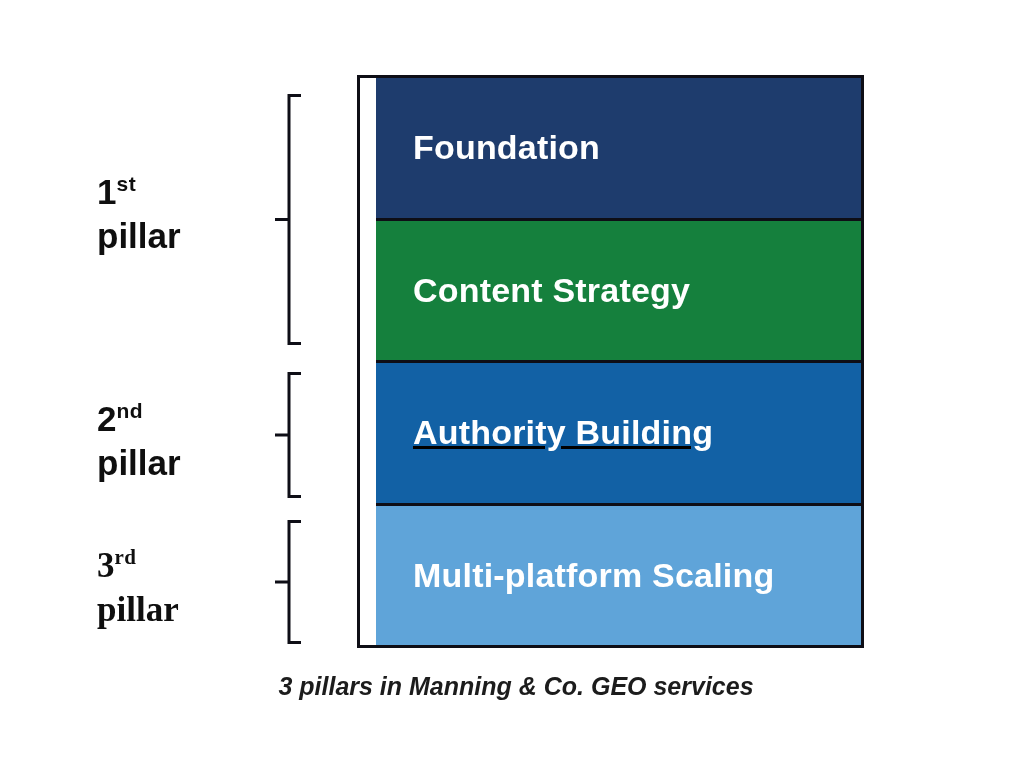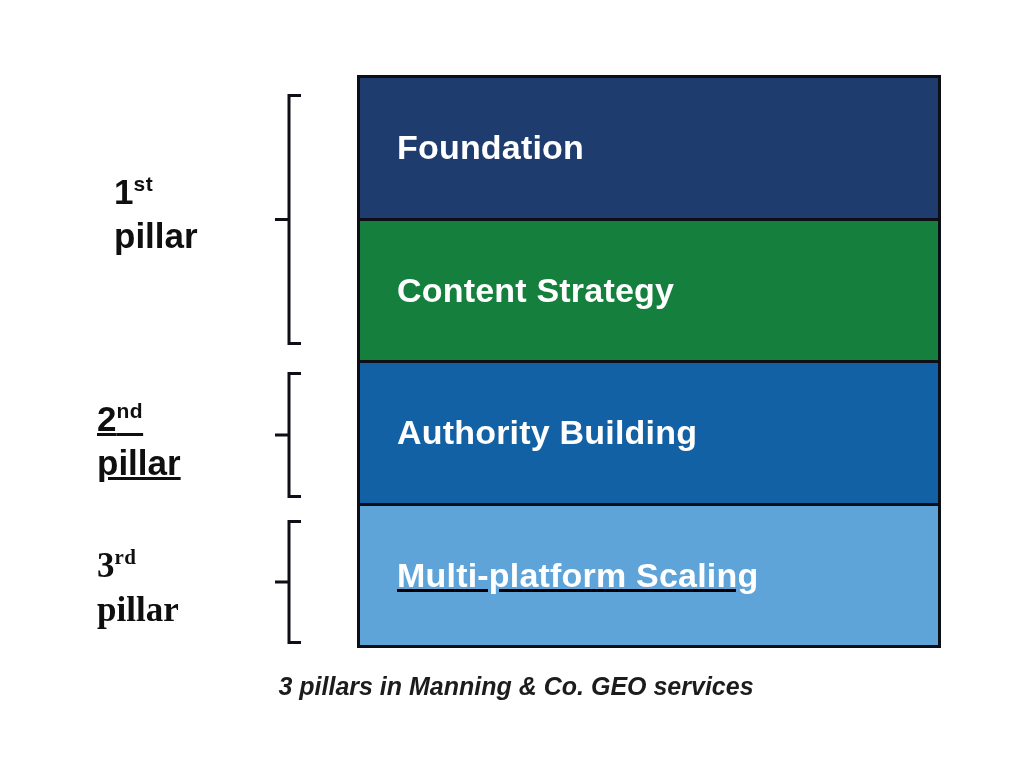--- a/index.html
+++ b/index.html
@@ -10,25 +10,26 @@
     position: relative;
     overflow: hidden;
   }
   .canvas { position: absolute; inset: 0; }
 
   
   .stack {
     position: absolute;
     left: 357px;
     top: 75px;
-    width: 584px;
+    width: 507px;
     height: 573px;
     border: 3px solid #0e0e16;
     display: flex;
     flex-direction: column;
+    padding-left: 16px;
   }
   .box {
     flex: 1 1 0;
     display: flex;
     align-items: center;
     padding-left: 37px;
     border-bottom: 3px solid #0e0e16;
   }
   .box:last-child { border-bottom: none; }
   .box-label {
@@ -46,22 +47,22 @@
     font-weight: 700;
     font-size: 35px;
     line-height: 44px;
   }
   .pillar-label sup {
     font-size: 21px;
     line-height: 0;
     vertical-align: super;
     letter-spacing: 0.5px;
   }
-  #pillar-label-1 { top: 170px; margin-left: 17px; }
-  #pillar-label-2 { top: 397px; text-decoration: underline; }
+  #pillar-label-1 { top: 170px; }
+  #pillar-label-2 { top: 397px; }
   #pillar-label-3 { top: 544px; font-family: Liberation Serif, serif; }
 
   
   .bracket { position: absolute; left: 272px; }
   #bracket-1 { top: 94px; }
   #bracket-2 { top: 372px; }
   #bracket-3 { top: 520px; }
   .bracket path {
     stroke: #0e0e16;
     stroke-width: 3;
@@ -110,23 +111,23 @@
     <path d="M29 1.5 H17 V122.5 H29 M3 62 H17"></path>
   </svg>
 
   <div class="stack">
     <div class="box" style="background-color: rgb(30, 60, 109);">
       <span class="box-label">Foundation</span>
     </div>
     <div class="box" style="background-color: #15803d;">
       <span class="box-label">Content Strategy</span>
     </div>
-    <div class="box" style="background-color: rgb(18, 97, 165);">
+    <div class="box" style="background-color: rgb(18, 97, 165); text-decoration: underline;">
       <span class="box-label">Authority Building</span>
     </div>
-    <div class="box" style="background-color: rgb(95, 164, 217); text-decoration: underline;">
+    <div class="box" style="background-color: rgb(95, 164, 217);">
       <span class="box-label">Multi-platform Scaling</span>
     </div>
   </div>
 
   <div class="caption">3 pillars in Manning &amp; Co. GEO services</div>
 
 </div>
 
 </body></html>

